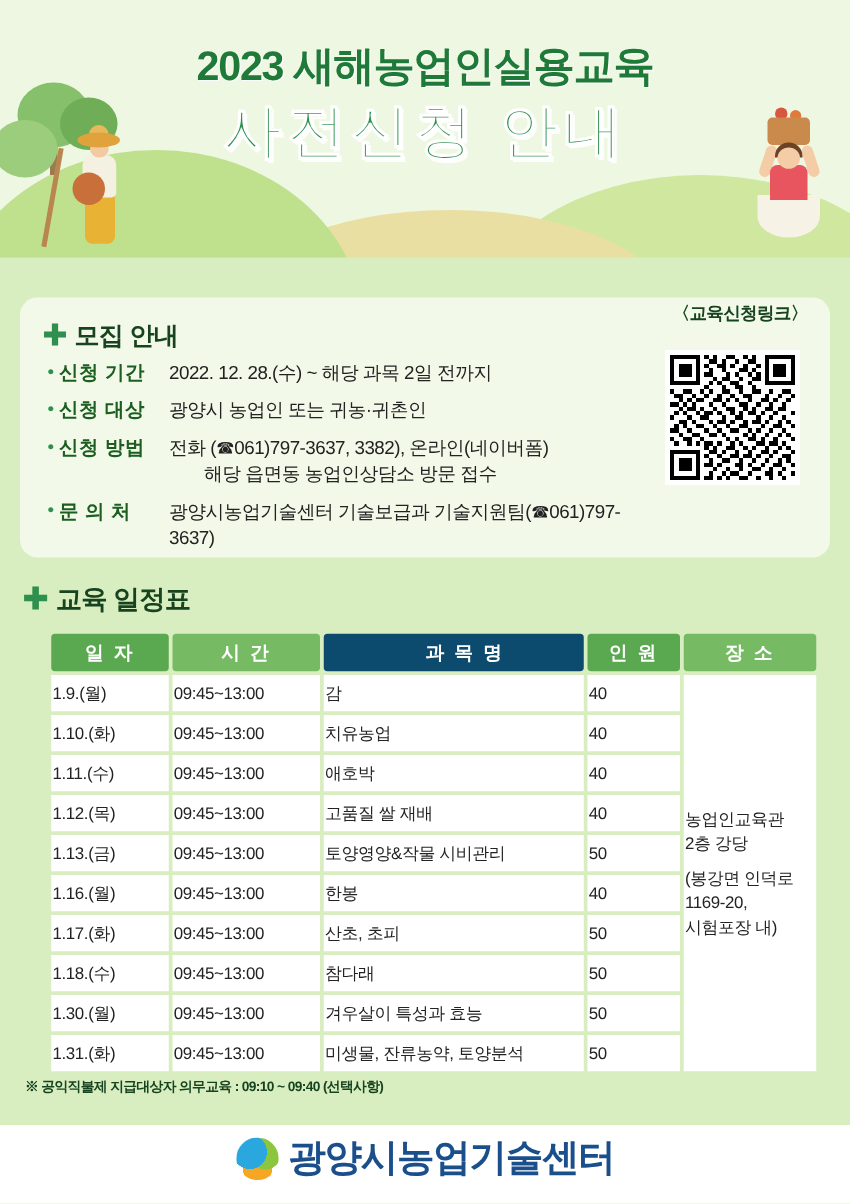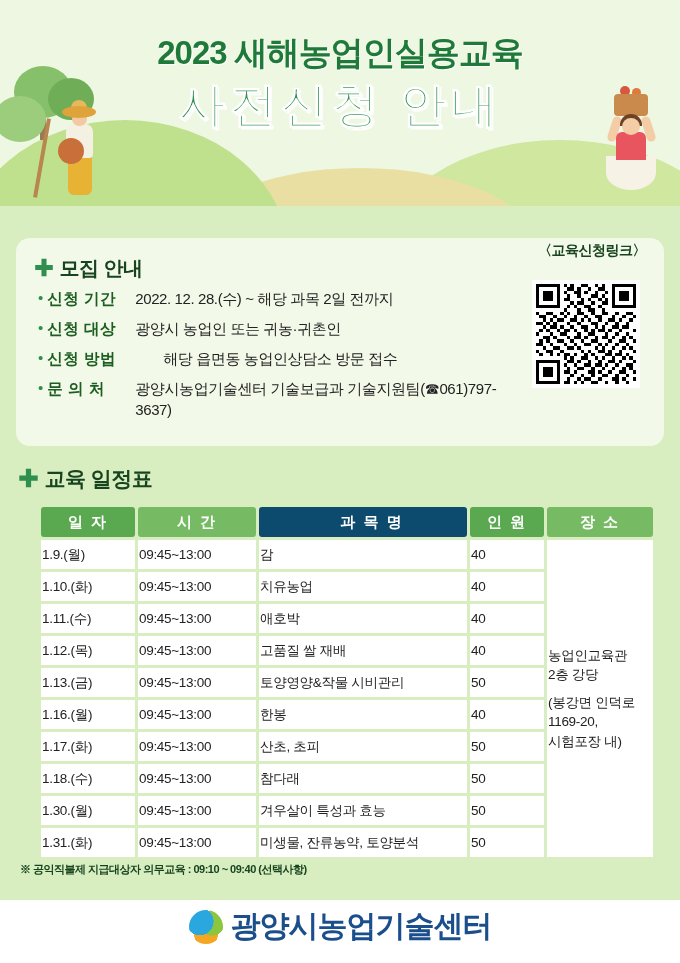--- a/index.html
+++ b/index.html
@@ -670,20 +670,21 @@
       </div>
       <div class="info-row">
         <span class="info-dot">•</span>
         <span class="info-label">신청 대상</span>
         <span class="info-value">광양시 농업인 또는 귀농·귀촌인</span>
       </div>
       <div class="info-row">
         <span class="info-dot">•</span>
         <span class="info-label">신청 방법</span>
         <span class="info-value">
+          <span>전화 (☎061)797-3637, 3382), 온라인(네이버폼)</span>
           <span class="sub">해당 읍면동 농업인상담소 방문 접수</span>
         </span>
       </div>
       <div class="info-row">
         <span class="info-dot">•</span>
         <span class="info-label">문 의 처</span>
         <span class="info-value">광양시농업기술센터 기술보급과 기술지원팀(☎061)797-3637)</span>
       </div>
     </div>
   </div>

